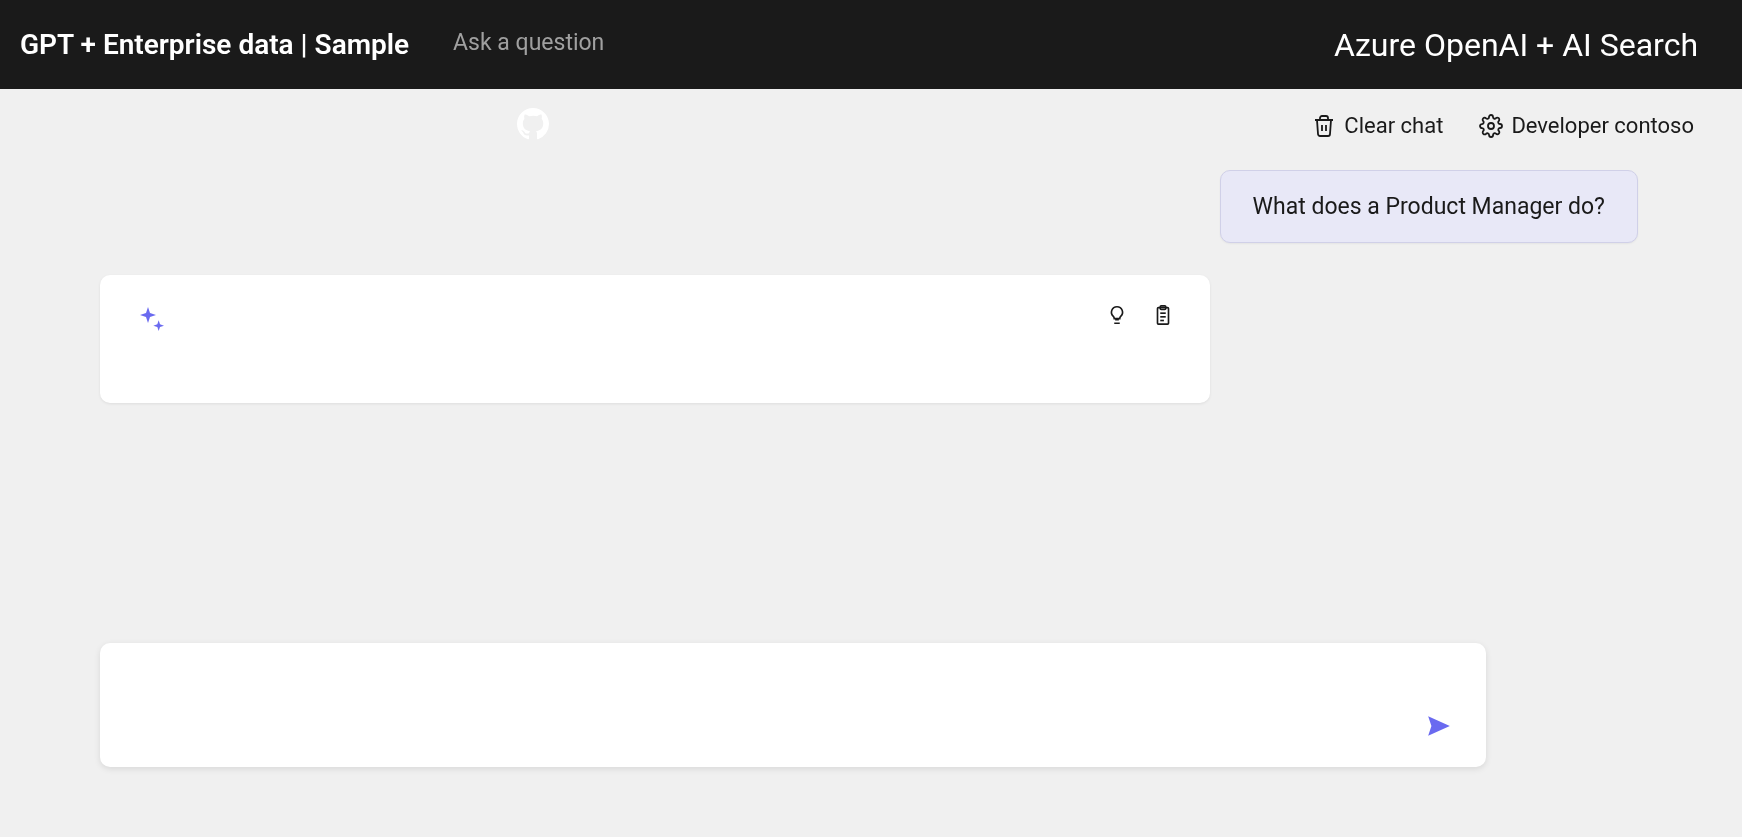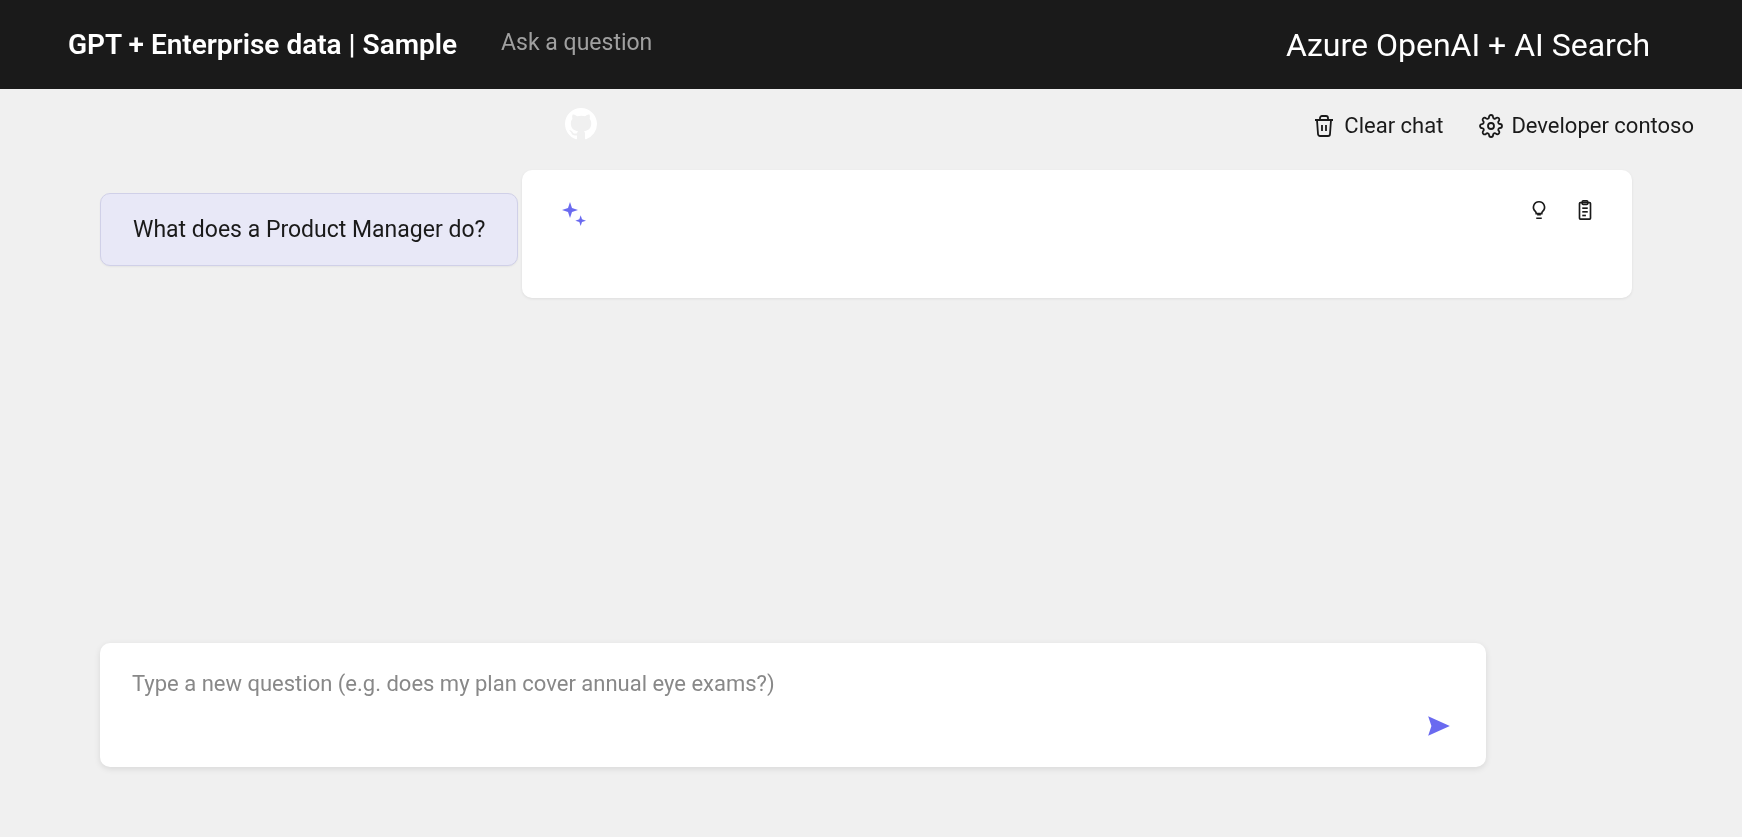--- a/index.html
+++ b/index.html
@@ -12,21 +12,21 @@
       background: #f0f0f0;
       width: 1742px;
       height: 837px;
       overflow: hidden;
     }
     .header {
       background: #1a1a1a;
       height: 89px;
       display: flex;
       align-items: center;
-      padding: 0 68px;
+      padding: 0 20px;
       color: white;
     }
     .header-title {
       font-size: 28px;
       font-weight: 600;
       flex-shrink: 0;
     }
     .nav-center {
       display: flex;
       align-items: center;
@@ -80,20 +80,21 @@
       font-size: 22px;
       color: #1a1a1a;
       cursor: pointer;
     }
     .toolbar-icon {
       width: 24px;
       height: 24px;
     }
     .chat-area {
       display: flex;
+      flex-direction: column;
       padding: 20px 100px 0 100px;
     }
     .user-bubble {
       align-self: flex-end;
       background: #e8e8f7;
       border: 1px solid #d0d0e8;
       border-radius: 10px;
       padding: 22px 32px;
       font-size: 23px;
       color: #1a1a1a;
@@ -222,19 +223,18 @@
           <line x1="9" y1="10" x2="15" y2="10"></line>
           <line x1="9" y1="14" x2="15" y2="14"></line>
           <line x1="9" y1="18" x2="13" y2="18"></line>
         </svg>
       </div>
     </div>
   </div>
 </div>
 
 <div class="input-container">
-  <input class="question-input" type="text" placeholder="Type a new question (e.g. does my plan cover annual eye exams?)" style="">
   <div class="send-row">
     <svg class="send-icon" viewBox="0 0 24 24">
       <path d="M2 3l20 9-20 9 3-9-3-9z M5 12h6"></path>
     </svg>
   </div>
 </div>
 
 </body></html>

